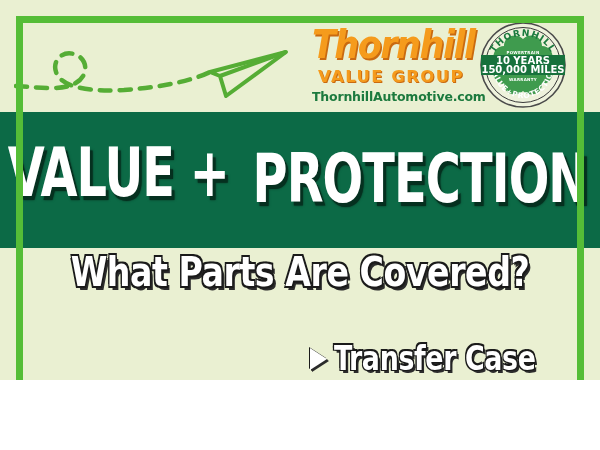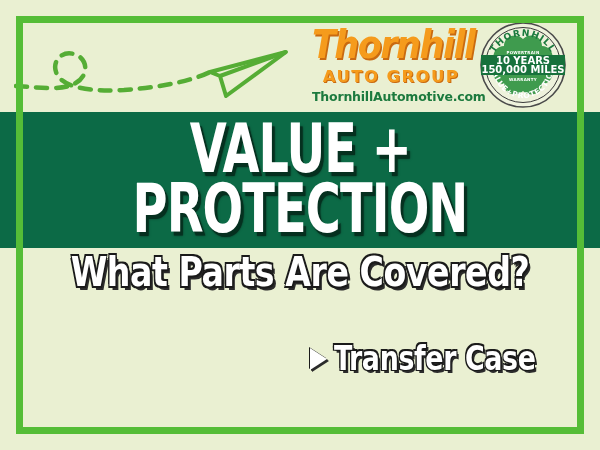--- a/index.html
+++ b/index.html
@@ -3,21 +3,21 @@
 <meta charset="utf-8">
 <style>
   html, body {
     margin: 0;
     padding: 0;
     background: #ffffff;
   }
   #ad {
     position: relative;
     width: 600px;
-    height: 450px;
+    height: 380px;
     background: #eaf0d2;
     overflow: hidden;
     font-family: "Liberation Sans", sans-serif;
   }
 
   
   .frame {
     position: absolute;
     left: 16px;
     top: 16px;
@@ -111,21 +111,21 @@
 
   
   .title-wrap {
     position: absolute;
     left: 0;
     top: 112px;
     width: 600px;
     height: 136px;
     z-index: 3;
     display: flex;
-    flex-direction: column;
+    flex-direction: row;
     align-items: center;
     justify-content: center;
     border-radius: 14px;
   }
   .title-line {
     font-family: "DejaVu Sans", sans-serif;
     font-weight: bold;
     color: #ffffff;
     line-height: 0.92;
     letter-spacing: -1px;
@@ -213,21 +213,21 @@
   <div class="header">
 
     <svg class="swoosh" viewBox="0 0 280 84">
       <path d="M2 62 C 30 64, 48 66, 60 60 C 76 52, 74 34, 60 30 C 46 26, 36 40, 44 52 C 52 64, 78 68, 110 66 C 150 63, 180 56, 196 48" fill="none" stroke="#55ad35" stroke-width="4.5" stroke-linecap="round" stroke-dasharray="11 9"></path>
       <path d="M196 48 L 272 28 L 212 72 L 206 52 Z" fill="none" stroke="#55ad35" stroke-width="4" stroke-linejoin="round"></path>
       <path d="M206 52 L 272 28" fill="none" stroke="#55ad35" stroke-width="4" stroke-linejoin="round"></path>
     </svg>
 
     <div class="logo">
       <div class="logo-word">Thornhill</div>
-      <div class="logo-sub">AUTO GROUP</div>
+      <div class="logo-sub">VALUE GROUP</div>
       <div class="logo-url">ThornhillAutomotive.com</div>
     </div>
 
     <svg class="seal" viewBox="0 0 86 86">
       <defs>
         <path id="arcTop" d="M 11 46 A 32 32 0 0 1 75 46"></path>
         <path id="arcBot" d="M 13 46 A 30 30 0 0 0 73 46"></path>
       </defs>
       <circle cx="43" cy="43" r="42" fill="#eef2dc" stroke="#4a4a4a" stroke-width="1.6"></circle>
       <circle cx="43" cy="43" r="37.5" fill="none" stroke="#3a3a3a" stroke-width="1"></circle>

